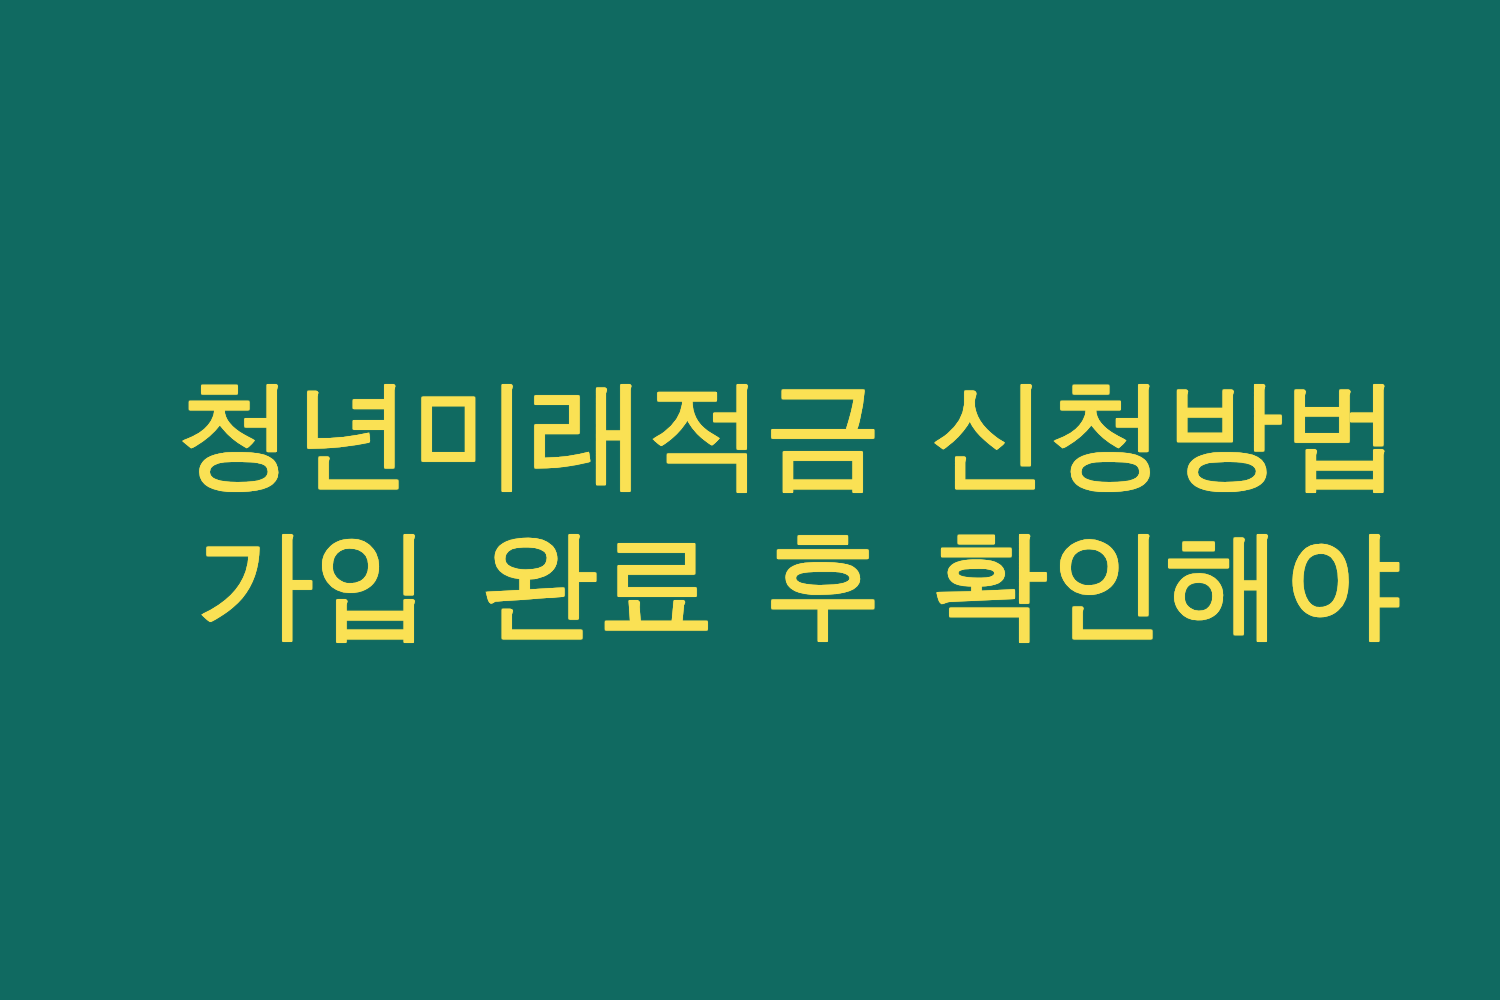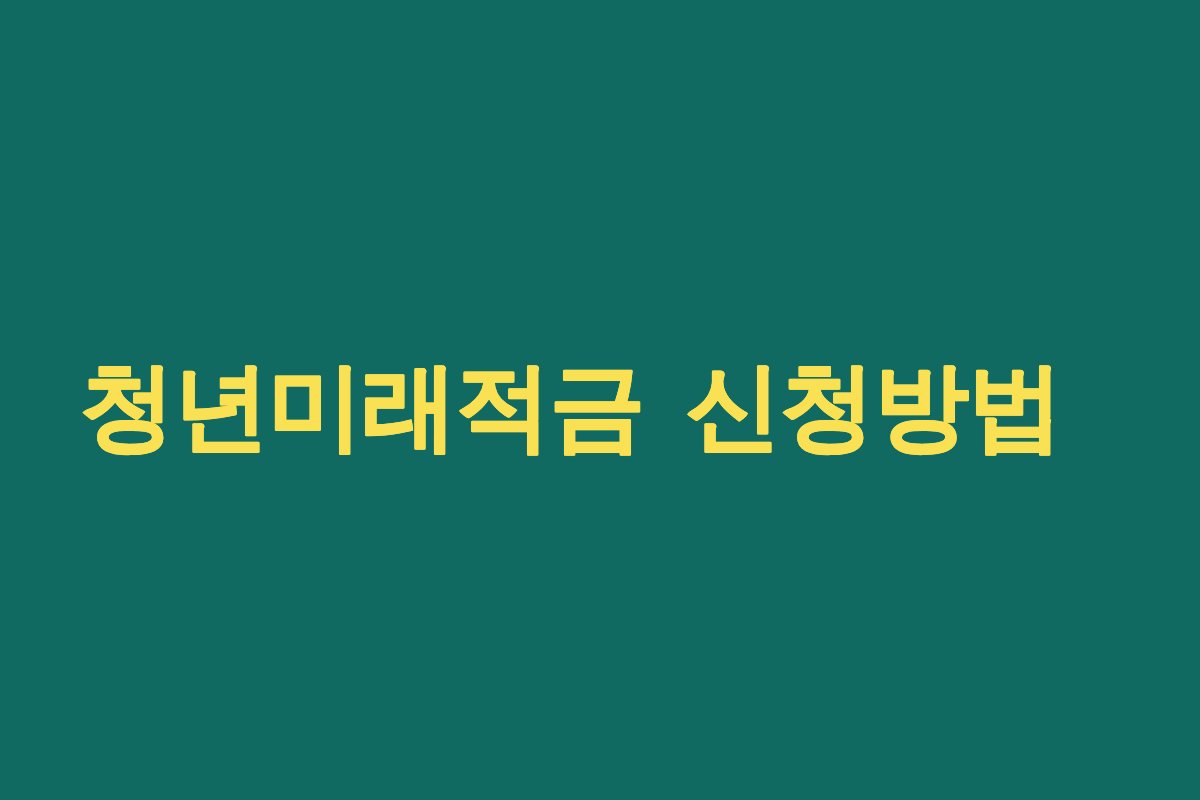--- a/index.html
+++ b/index.html
@@ -24,24 +24,24 @@
     display: flex;
     align-items: center;
     justify-content: center;
     box-sizing: border-box;
   }
 
   
   #headline {
     width: 1040px;
     margin-top: 16px;           
-    text-align: left;
+    text-align: right;
     color: #fae154;
     font-family: "DejaVu Sans", "Liberation Sans", sans-serif;
-    font-weight: 700;
+    font-weight: 400;
     font-size: 95px;
     line-height: 1.26;
     letter-spacing: -1px;
     word-spacing: 10px;
     
     -webkit-text-stroke: 1.5px #fae154;
     text-rendering: geometricPrecision;
     text-shadow:
        0.8px 0 0 #fae154,
       -0.8px 0 0 #fae154,
@@ -63,16 +63,17 @@
 </style>
 </head>
 <body>
 
 <div id="banner" style="background: rgb(16, 106, 97);">
 
   <div id="headline" style="color: rgb(250, 225, 84); -webkit-text-stroke: 1.5px rgb(250, 225, 84); text-shadow: rgb(250, 225, 84) 0.8px 0px 0px, rgb(250, 225, 84) -0.8px 0px 0px, rgb(250, 225, 84) 0px 0.8px 0px, rgb(250, 225, 84) 0px -0.8px 0px, rgba(250, 225, 84, 0.55) 0px 0px 2px;">
 
     <span class="line">청년미래적금 신청방법</span>
 
+    <span class="line">가입 완료 후 확인해야</span>
 
 
   </div>
 </div>
 
 </body></html>

